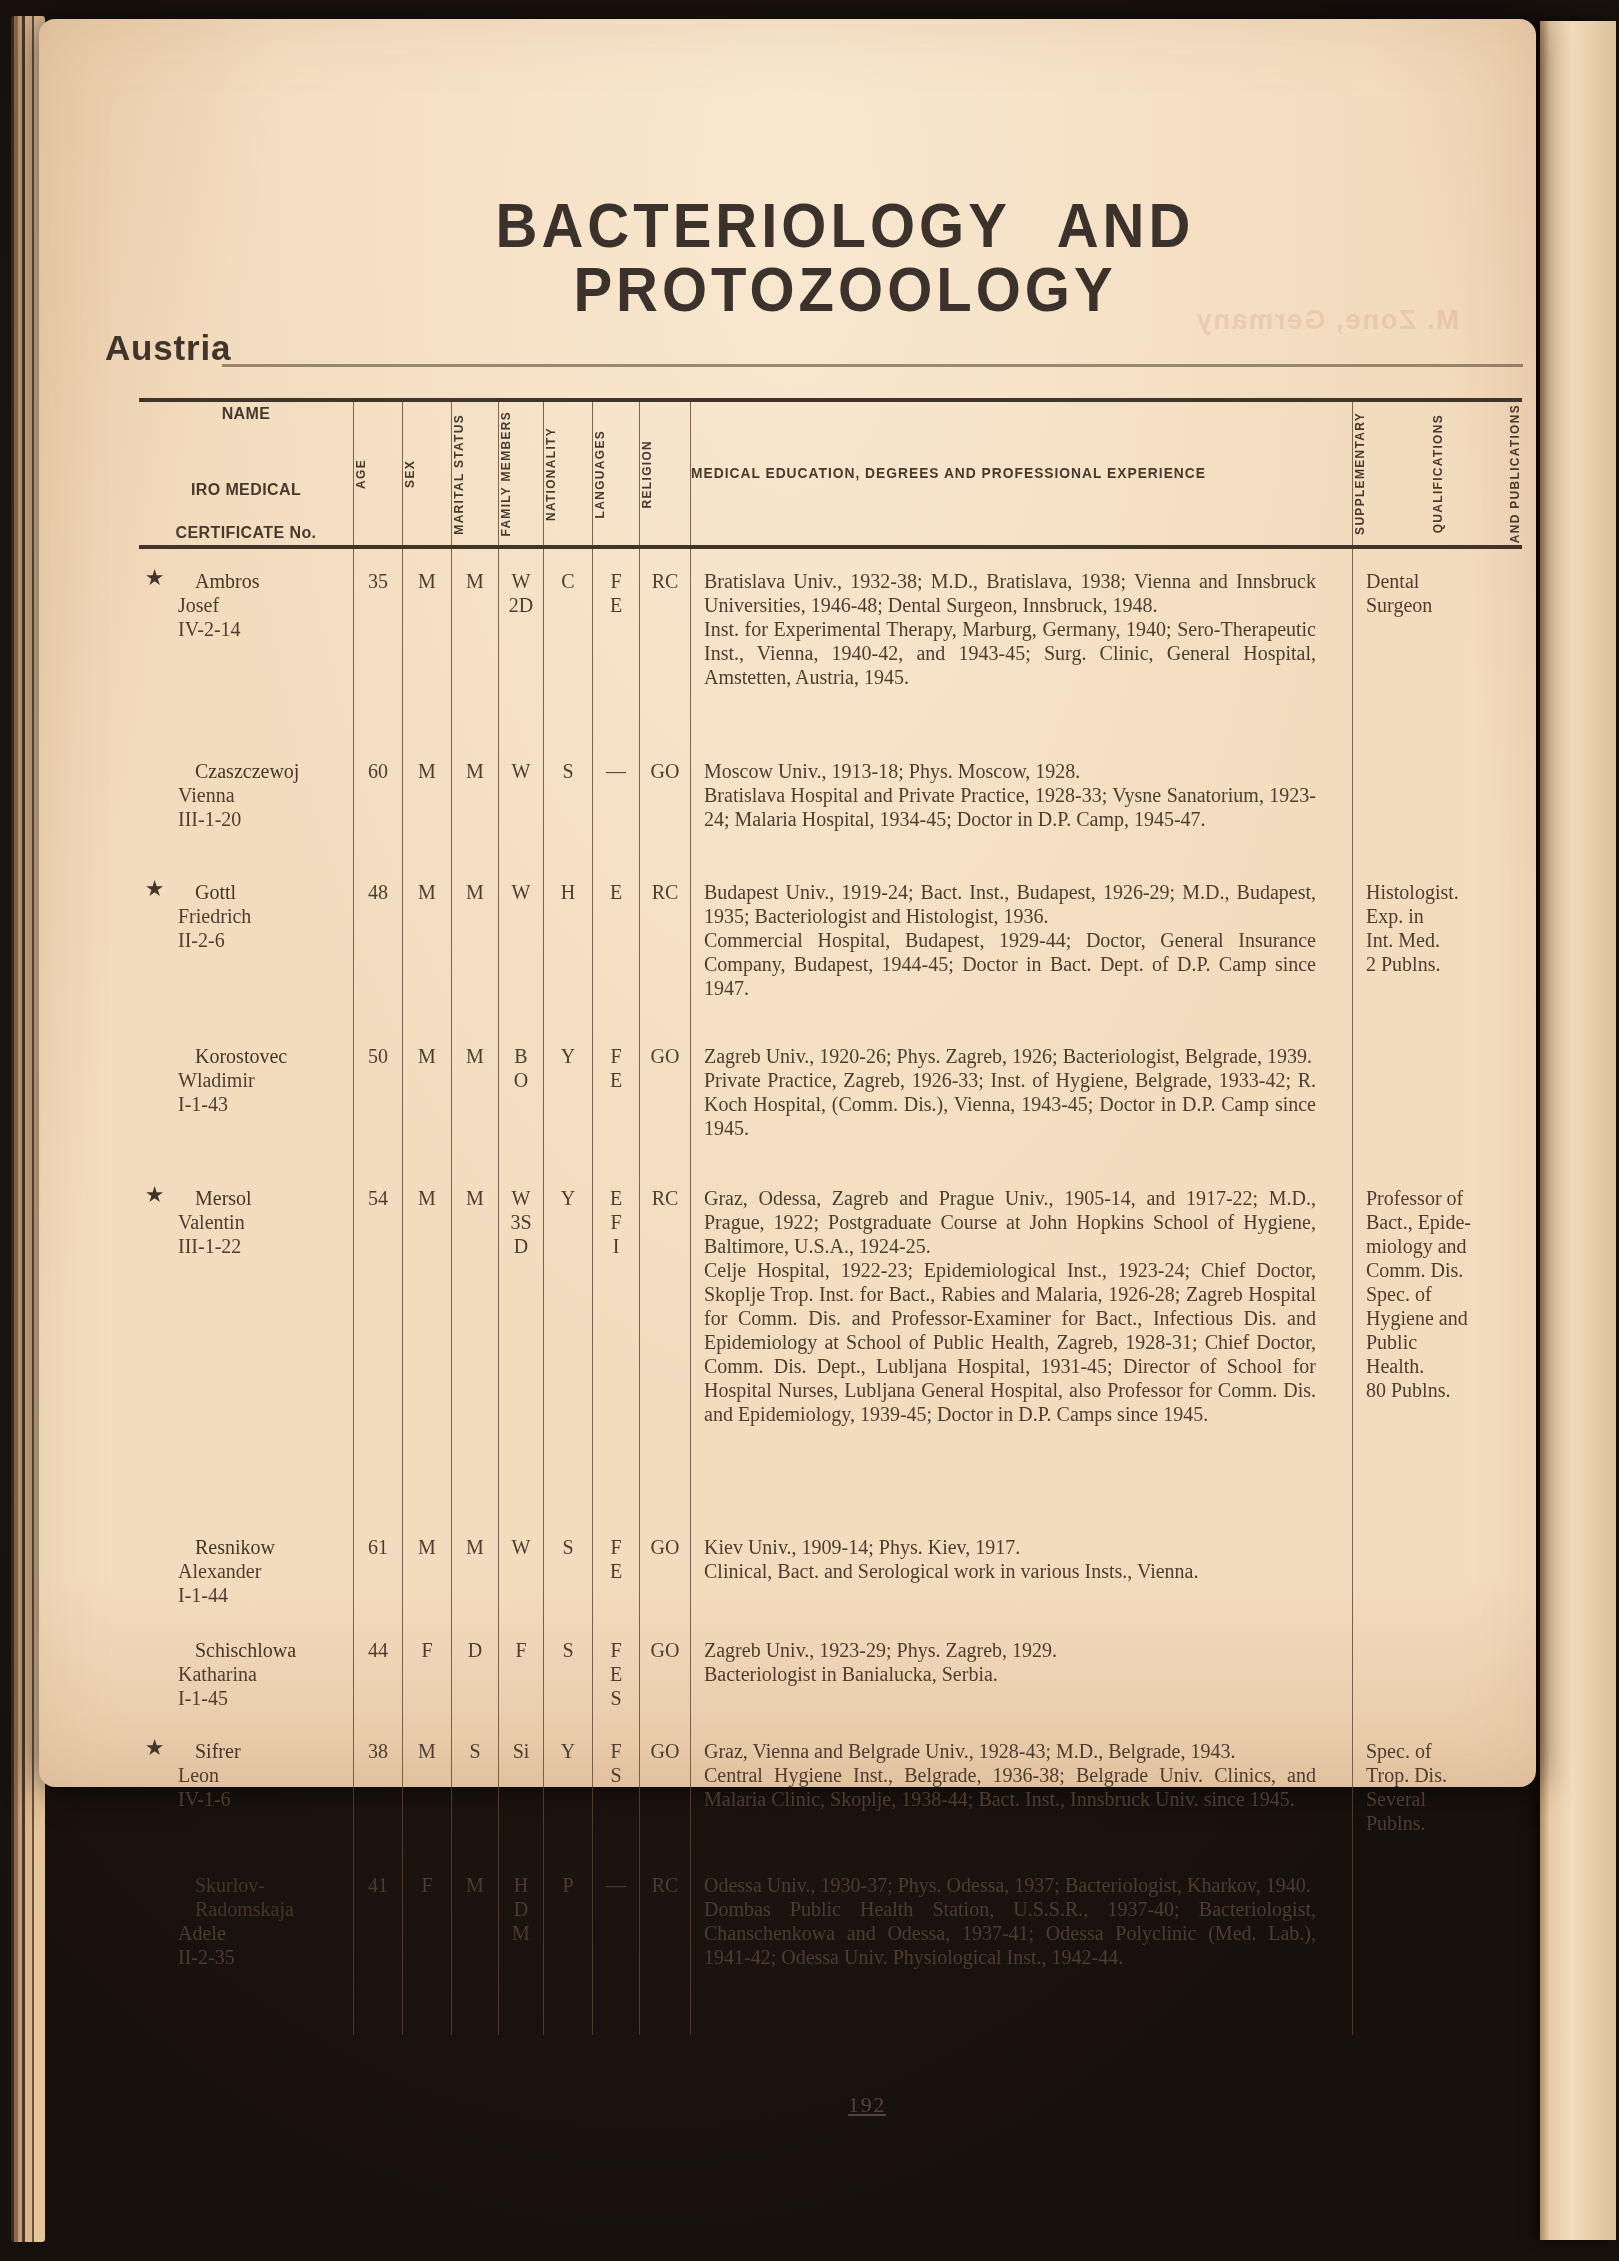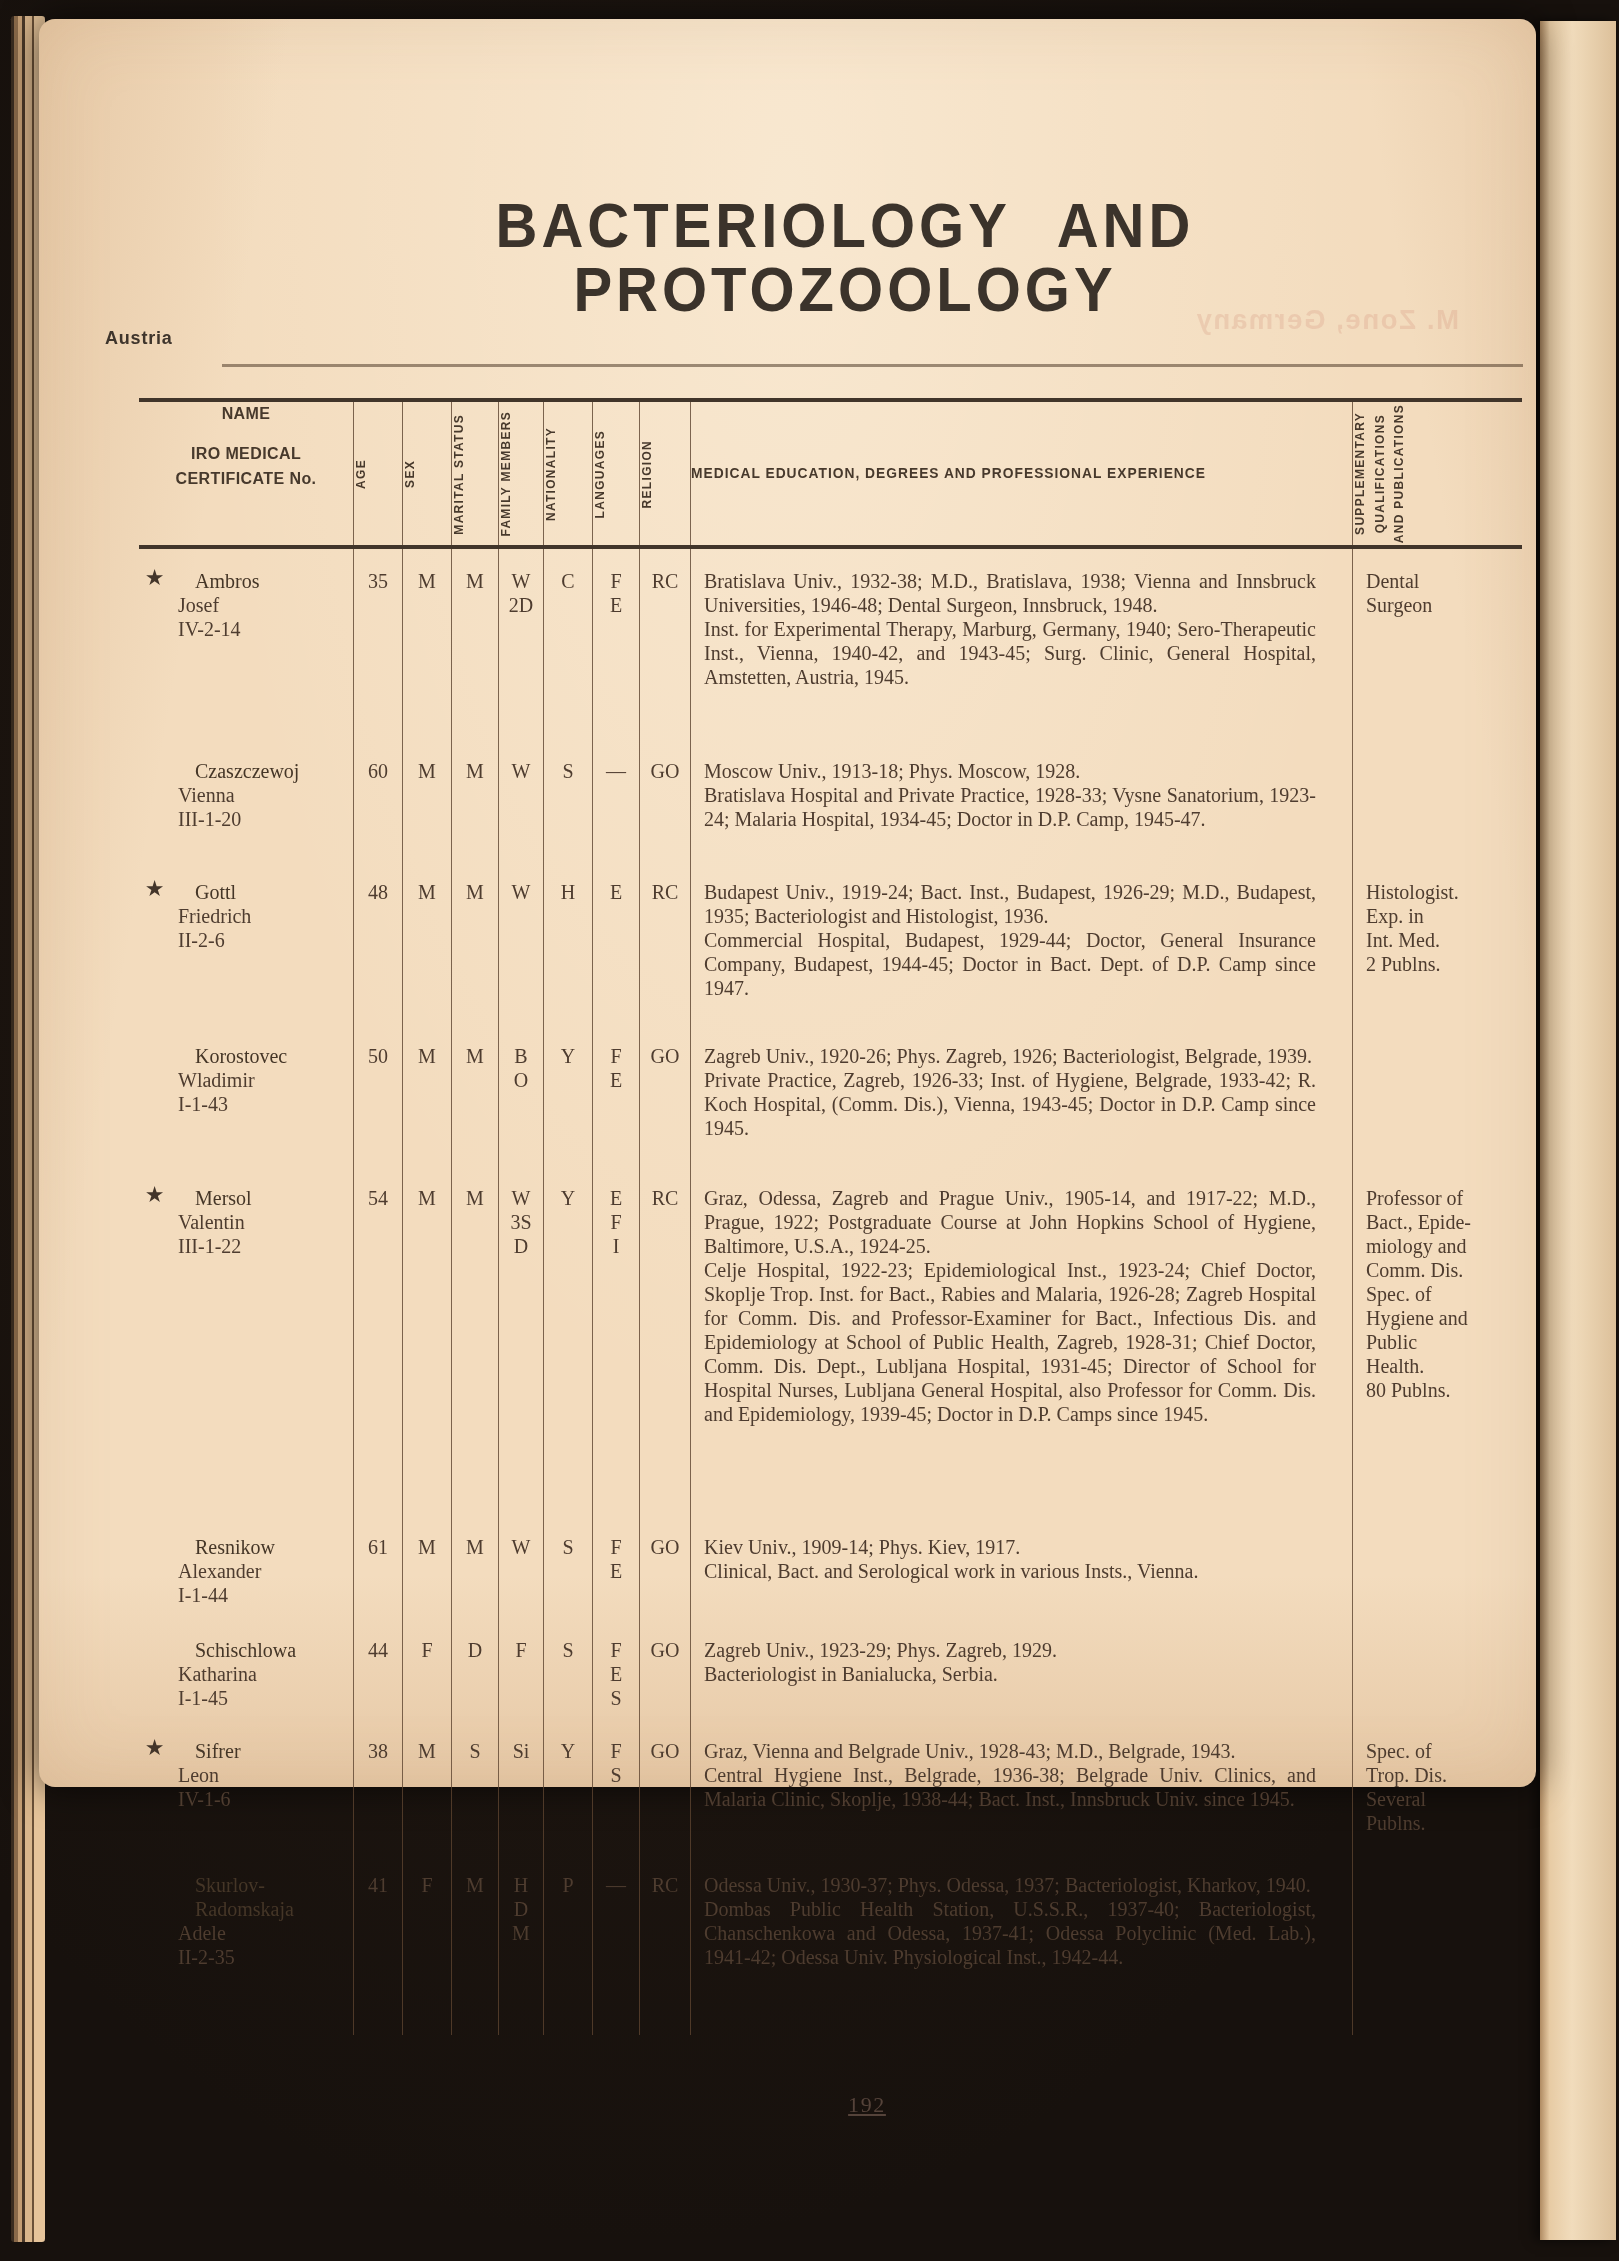--- a/index.html
+++ b/index.html
@@ -25,27 +25,27 @@
       linear-gradient(0deg, rgba(196,148,102,0.28), transparent 12%),
       #f3dcbe;
     box-shadow:0 0 37px rgba(0,0,0,0.65), inset 0 0 73px rgba(173,126,82,0.18);}
   .title{position:absolute;top:180px;left:235px;width:1142px;text-align:center;
     font-family:"Liberation Sans",sans-serif;font-weight:700;font-size:58px;line-height:1;
     letter-spacing:4px;word-spacing:29px;color:#3b332b;transform:scaleY(1.1);}
   .bleed{position:absolute;top:285px;left:1118px;width:340px;text-align:center;
     font-family:"Liberation Sans",sans-serif;font-weight:700;font-size:27.5px;
     color:rgba(190,100,80,0.16);transform:scaleX(-1);letter-spacing:1.6px;}
   .section{position:absolute;top:309px;left:66px;font-family:"Liberation Sans",sans-serif;
-    font-weight:700;font-size:18px;color:#3f352c;letter-spacing:0.8px;}
+    font-weight:700;font-size:35px;color:#3f352c;letter-spacing:0.8px;}
   .section-rule{position:absolute;top:345px;left:183px;width:1301px;height:2.4px;
     background:rgba(80,60,42,0.55);}
   .tablewrap{position:absolute;left:100px;top:379px;width:1383px;}
   .grid-cols{display:grid;grid-template-columns:214px 49px 49px 47px 45px 49px 47px 51px 662px 170px;}
   .thead{border-top:4px solid #41352a;border-bottom:4px solid #41352a;height:143px;}
-  .hcell{border-left:1.6px solid rgba(92,68,48,0.8);display:flex;align-items:center;justify-content:flex-start;
+  .hcell{border-left:1.6px solid rgba(92,68,48,0.8);display:flex;align-items:center;justify-content:space-between;
     font-family:"Liberation Sans",sans-serif;color:#47392c;}
   .hcell:first-child{border-left:none;}
   .name-h{flex-direction:column;font-weight:700;font-size:16px;line-height:1.55;letter-spacing:0.4px;text-align:center;}
   .name-h .gap{height:14.6px;}
   .vtext{writing-mode:vertical-rl;transform:rotate(180deg);font-family:"Liberation Sans",sans-serif;
     font-weight:700;font-size:12px;letter-spacing:1.3px;white-space:nowrap;color:#47392c;}
   .edu-h{font-weight:700;font-size:13.8px;letter-spacing:1px;}
   .sup-h{gap:5.7px;}
   .trow{min-height:97px;}
   .cell{border-left:1.6px solid rgba(92,68,48,0.8);padding-top:20px;

